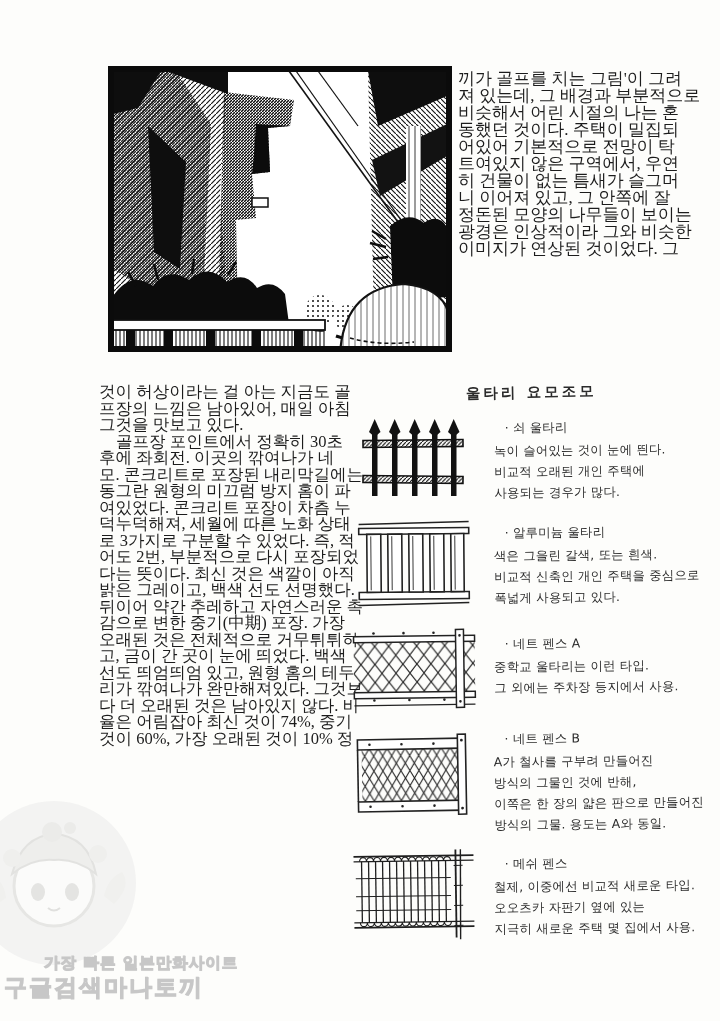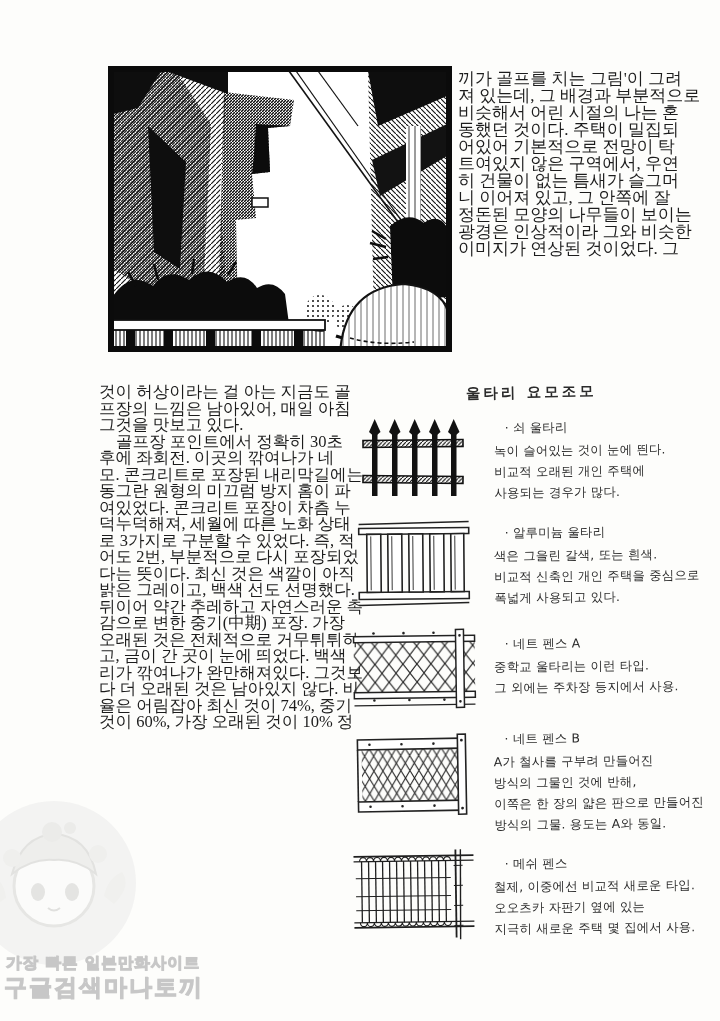--- a/index.html
+++ b/index.html
@@ -46,21 +46,21 @@
     <circle cx="88" cy="40" r="6" fill="#ebebe9"></circle>
     <circle cx="30" cy="70" r="9" fill="#efefed"></circle>
     <circle cx="116" cy="66" r="9" fill="#efefed"></circle>
     <ellipse cx="56" cy="104" rx="7" ry="9" fill="#e4e4e2"></ellipse>
     <ellipse cx="90" cy="104" rx="7" ry="9" fill="#e4e4e2"></ellipse>
     <path d="M66 120 Q72 125 78 120" fill="none" stroke="#e0e0de" stroke-width="2"></path>
     <path d="M10 120 Q-6 100 8 86 Q22 92 24 110 Z" fill="#f0f0ee"></path>
     <path d="M132 116 Q150 98 140 84 Q126 90 122 108 Z" fill="#f0f0ee"></path>
   </svg>
 </div>
-<div class="abs wm wm-text wm-line1" style="z-index:1;">가장 빠른 일본만화사이트</div>
+<div class="abs wm wm-text wm-line1" style="z-index:1;margin-left:38px;">가장 빠른 일본만화사이트</div>
 <div class="abs wm wm-text wm-line2" style="z-index:1;">구글검색마나토끼</div>
 
 <div class="abs" style="left:106px;top:64px;z-index:2;">
   <svg width="348" height="290" viewBox="0 0 348 290" class="fig">
     <defs>
       <pattern id="hL" width="5" height="5" patternUnits="userSpaceOnUse">
           <path d="M0,5 L5,0" stroke="#161616" stroke-width="1.2"></path>
         </pattern>
       <pattern id="hR" width="5" height="5" patternUnits="userSpaceOnUse">
           <path d="M0,0 L5,5" stroke="#161616" stroke-width="1.2"></path>
@@ -159,20 +159,21 @@
   <div class="line">여있었다. 콘크리트 포장이 차츰 누</div>
   <div class="line">덕누덕해져, 세월에 따른 노화 상태</div>
   <div class="line">로 3가지로 구분할 수 있었다. 즉, 적</div>
   <div class="line">어도 2번, 부분적으로 다시 포장되었</div>
   <div class="line">다는 뜻이다. 최신 것은 색깔이 아직</div>
   <div class="line">밝은 그레이고, 백색 선도 선명했다.</div>
   <div class="line">뒤이어 약간 추레하고 자연스러운 촉</div>
   <div class="line">감으로 변한 중기(中期) 포장. 가장</div>
   <div class="line">오래된 것은 전체적으로 거무튀튀하</div>
   <div class="line">고, 금이 간 곳이 눈에 띄었다. 백색</div>
+  <div class="line">선도 띄엄띄엄 있고, 원형 홈의 테두</div>
   <div class="line">리가 깎여나가 완만해져있다. 그것보</div>
   <div class="line">다 더 오래된 것은 남아있지 않다. 비</div>
   <div class="line">율은 어림잡아 최신 것이 74%, 중기</div>
   <div class="line">것이 60%, 가장 오래된 것이 10% 정</div>
 </div>
 
 <div class="abs hand sketch-title" style="z-index:2;">울타리 요모조모</div>
 
 <div class="abs" style="left:362px;top:418px;z-index:2;">
   <svg width="102" height="82" viewBox="0 0 102 82" class="fig">

